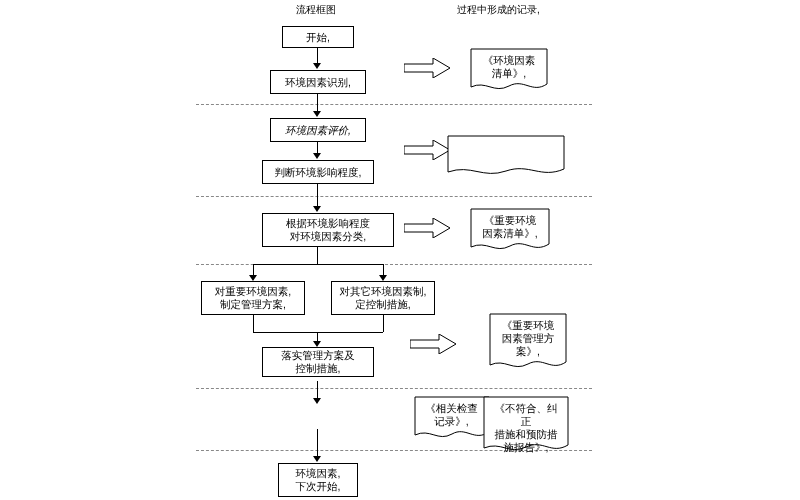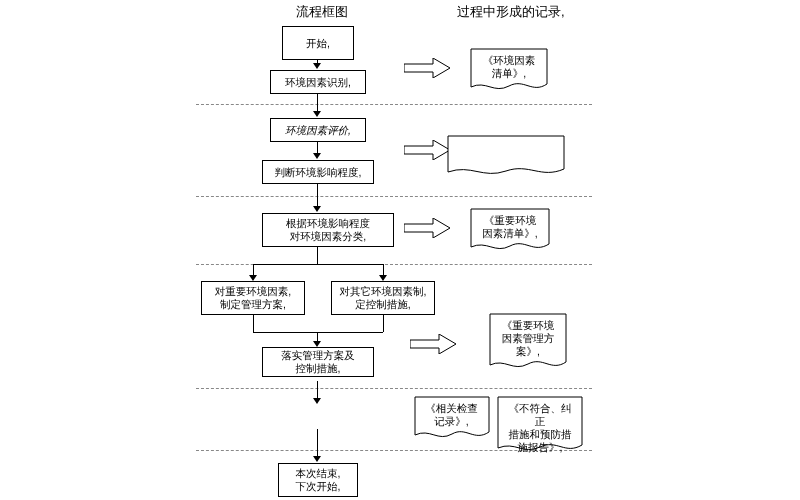--- a/index.html
+++ b/index.html
@@ -7,21 +7,21 @@
     width:800px;height:500px;
     background:#ffffff;
     font-family:"Liberation Sans","DejaVu Sans",sans-serif;
     color:#000;
     overflow:hidden;
   }
   #canvas{position:relative;width:800px;height:500px;}
 
   .hdr{
     position:absolute;
-    font-size:13px;
+    font-size:10px;
     color:#000;
     white-space:nowrap;
   }
 
   
   .box{
     position:absolute;
     border:1px solid #000;
     background:#fff;
     font-size:10.5px;
@@ -122,33 +122,33 @@
   <div class="hline" style="left:253px;top:332px;width:130px;"></div>
   <div class="vline" style="left:317px;top:332px;height:9px;"></div>
   <div class="arrowdown" style="left:313px;top:341px;"></div>
 
   <div class="vline" style="left:317px;top:381px;height:17px;"></div>
   <div class="arrowdown" style="left:313px;top:398px;"></div>
 
   <div class="vline" style="left:317px;top:429px;height:27px;"></div>
   <div class="arrowdown" style="left:313px;top:456px;"></div>
 
-  <div class="box" style="left:282px;top:26px;width:72px;height:34px;">开始,</div>
+  <div class="box" style="left:282px;top:26px;width:72px;height:22px;">开始,</div>
   <div class="box" style="left:270px;top:70px;width:96px;height:24px;">环境因素识别,</div>
   <div class="box" style="left:270px;top:118px;width:96px;height:24px;font-style:italic;">环境因素评价,</div>
   <div class="box" style="left:262px;top:160px;width:112px;height:24px;">判断环境影响程度,</div>
   <div class="box" style="left:262px;top:213px;width:132px;height:34px;">根据环境影响程度
 对环境因素分类,</div>
   <div class="box" style="left:201px;top:281px;width:104px;height:34px;">对重要环境因素,
 制定管理方案,</div>
   <div class="box" style="left:331px;top:281px;width:104px;height:34px;">对其它环境因素制,
 定控制措施,</div>
   <div class="box" style="left:262px;top:347px;width:112px;height:30px;">落实管理方案及
 控制措施,</div>
-  <div class="box" style="left:278px;top:463px;width:80px;height:34px;">本次结束,
+  <div class="box" style="left:278px;top:463px;width:80px;height:34px;">环境因素,
 下次开始,</div>
 
   <div class="blockarrow" style="left:404px;top:58px;width:46px;height:20px;">
     <svg width="46" height="20" viewBox="0 0 46 20">
         <polygon points="0,6 29,6 29,0 46,10 29,20 29,14 0,14" fill="#ffffff" stroke="#000000" stroke-width="1"></polygon>
       </svg>
   </div>
   <div class="blockarrow" style="left:404px;top:140px;width:46px;height:20px;">
     <svg width="46" height="20" viewBox="0 0 46 20">
         <polygon points="0,6 29,6 29,0 46,10 29,20 29,14 0,14" fill="#ffffff" stroke="#000000" stroke-width="1"></polygon>
@@ -197,21 +197,21 @@
   </div>
 
   <div class="doc" style="left:414px;top:396px;width:75px;height:44px;">
     <svg width="76" height="44" viewBox="0 0 76 44" preserveAspectRatio="none">
       <path d="M1,1 L75,1 L75,36 C60,46 52,30 38,38 C24,46 16,32 1,39 Z" fill="#ffffff" stroke="#000000" stroke-width="1"></path>
     </svg>
     <div class="txt">《相关检查
 记录》,</div>
   </div>
 
-  <div class="doc" style="left:497px;top:396px;width:86px;height:58px;">
+  <div class="doc" style="left:483px;top:396px;width:86px;height:58px;">
     <svg width="86" height="58" viewBox="0 0 86 58" preserveAspectRatio="none">
       <path d="M1,1 L85,1 L85,49 C68,59 60,43 43,51 C26,59 18,45 1,52 Z" fill="#ffffff" stroke="#000000" stroke-width="1"></path>
     </svg>
     <div class="txt">《不符合、纠正
 措施和预防措
 施报告》,</div>
   </div>
 
 </div>
 

